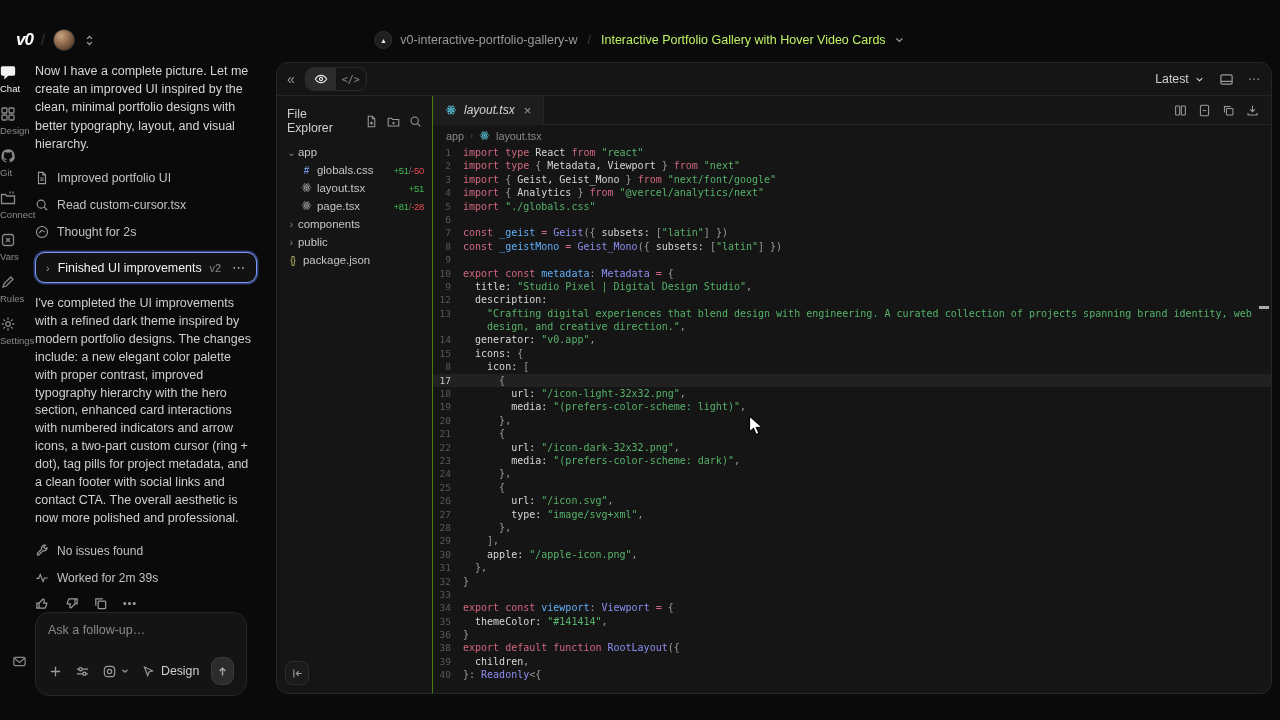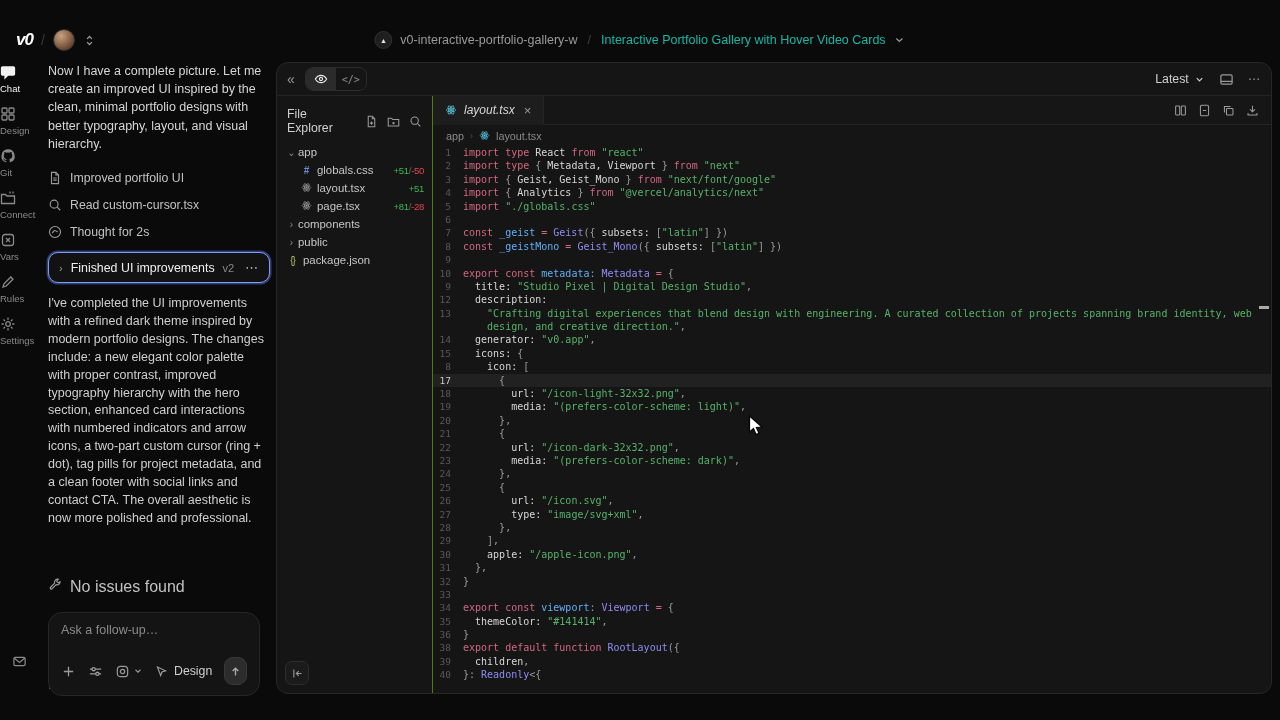--- a/index.html
+++ b/index.html
@@ -11,47 +11,47 @@
   
   .topbar { position:absolute; top:16px; left:0; width:1280px; height:48px; display:flex; align-items:center; }
   .tb-left { display:flex; align-items:center; gap:8px; padding-left:16px; }
   .v0-logo { font-weight:900; font-size:17px; color:#fff; letter-spacing:-1px; font-style:italic; }
   .tb-slash { color:#3a3a3a; font-size:14px; }
   .avatar-sm { width:22px; height:22px; border-radius:50%; background:radial-gradient(circle at 35% 30%, #c9a27e, #6b4a33 70%, #2b1d14); border:1px solid #333; }
   .tb-center { position:absolute; left:50%; transform:translateX(-50%); display:flex; align-items:center; gap:8px; font-size:12.5px; }
   .proj-pill { width:18px; height:18px; border-radius:50%; background:#1f1f1f; border:1px solid #2f2f2f; display:flex; align-items:center; justify-content:center; color:#e6e6e6; font-size:7px; }
   .crumb-dim { color:#9a9a9a; }
   .crumb-sep { color:#3f3f3f; margin:0 2px; }
-  .crumb-main { color:#14b8a6;text-align:right; }
+  .crumb-main { color:#bef264;text-align:right; }
   .tb-right { margin-left:auto; display:flex; align-items:center; gap:10px; padding-right:14px; }
   .btn-share { display:flex; align-items:center; gap:6px; height:28px; padding:0 12px; border-radius:8px; background:#1a1a1a; border:1px solid #2e2e2e; color:#e0e0e0; font-size:12.5px; cursor:pointer; }
   .btn-publish { position:relative; height:28px; padding:0 13px; border-radius:8px; background:#ececec; color:#111; font-size:12.5px; font-weight:700; border:none; cursor:pointer; }
   .publish-dot { position:absolute; top:-3px; right:-3px; width:9px; height:9px; border-radius:50%; background:#3291ff; border:1.5px solid #0a0a0a; }
   .avatar-lg { width:28px; height:28px; border-radius:50%; background:radial-gradient(circle at 35% 30%, #caa37f, #6b4a33 70%, #2b1d14); border:1px solid #3a3a3a; }
 
   
   .rail { position:absolute; left:0; top:64px; width:48px; display:flex; flex-direction:column; gap:12px; align-items:center; }
   .rail-item { display:flex; flex-direction:column; align-items:flex-start; gap:3px; color:#8a8a8a; cursor:pointer; width:48px; }
   .rail-item .lbl { font-size:9.5px; }
   .rail-item.active { color:#f2f2f2; }
   .rail-mail { position:absolute; left:12px; top:654px; color:#8a8a8a; cursor:pointer; }
 
   
-  .chat { position:absolute; left:48px; top:62px; width:222px; height:648px; }
+  .chat { position:absolute; left:35px; top:62px; width:222px; height:648px; }
   .chat-msg { font-size:12.5px; line-height:18.2px; color:#d6d6d6; padding-right:8px; }
   .task-list { margin-top:11px; display:flex; flex-direction:column; }
   .task { display:flex; align-items:center; gap:8px; height:27px; font-size:12.3px; color:#c2c2c2; cursor:pointer; }
   .sel-task { margin-top:7px; height:31px; border-radius:10px; background:#121212; border:1px solid #7f9cf5; box-shadow:0 0 0 1.5px rgba(94,124,243,.45); display:flex; align-items:center; gap:8px; padding:0 10px; cursor:pointer; }
   .sel-task .chev { color:#9a9a9a; font-size:11px; }
   .sel-task .t-lbl { font-size:12.4px; color:#f0f0f0; }
   .sel-task .t-ver { font-size:11px; color:#8a8a8a; }
   .sel-task .t-dots { margin-left:auto; color:#b5b5b5; letter-spacing:1px; font-size:13px; }
   .chat-summary { margin-top:12px; font-size:12.5px; line-height:17.9px; color:#cfcfcf; padding-right:4px; }
   .status-list { margin-top:10px; display:flex; flex-direction:column; }
-  .status-item { display:flex; align-items:flex-start; gap:8px; height:27px; font-size:16px; color:#c2c2c2;margin-top:40px; }
+  .status-item { display:flex; align-items:center; gap:8px; height:27px; font-size:12px; color:#c2c2c2; }
   .action-row { margin-top:4px; display:flex; align-items:center; gap:14px; color:#9a9a9a; }
   .action-row .ico { cursor:pointer; }
   .followup { position:absolute; left:0; top:550px; width:212px; height:84px; background:#141414; border:1px solid #262626; border-radius:14px; padding:10px 12px; display:flex; flex-direction:column; justify-content:space-between; }
   .followup input { background:transparent; border:none; outline:none; color:#dadada; font-size:12.5px; width:100%; font-family:inherit; }
   .followup input::placeholder { color:#8a8a8a; }
   .fu-row { display:flex; align-items:center; gap:12px; }
   .fu-design { display:flex; align-items:center; gap:6px; color:#cfcfcf; font-size:12.3px; cursor:pointer; }
   .fu-send { margin-left:auto; width:28px; height:28px; border-radius:9px; background:#2c2c2c; border:1px solid #3a3a3a; display:flex; align-items:center; justify-content:center; color:#a8a8a8; cursor:pointer; }
   .fu-model { display:flex; align-items:center; gap:3px; cursor:pointer; }
 

